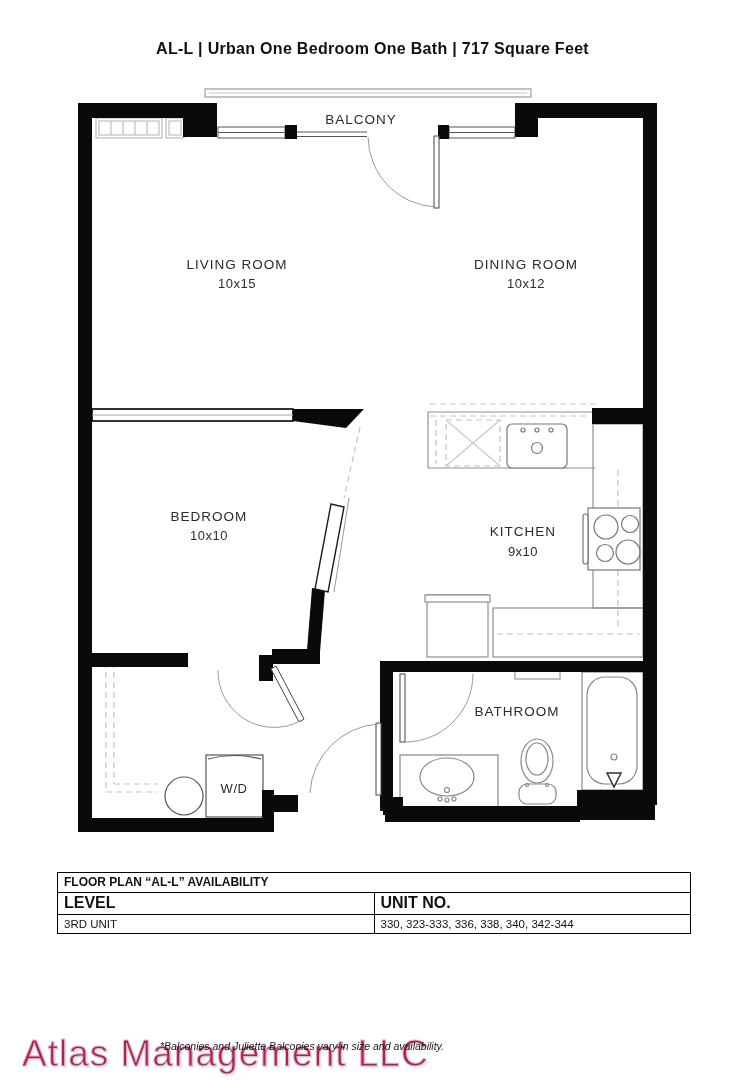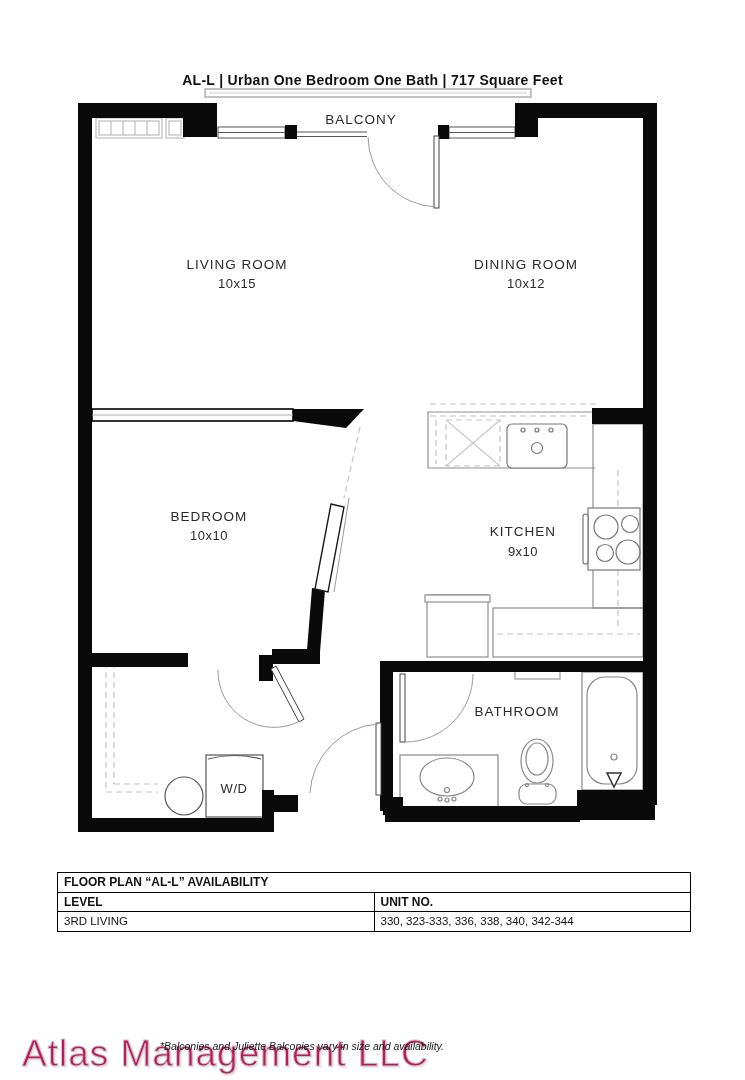--- a/index.html
+++ b/index.html
@@ -1,31 +1,31 @@
 <!DOCTYPE html>
 <html><head>
 <meta charset="utf-8">
 <style>
   html,body{margin:0;padding:0;background:#fff;}
   .page{position:relative;width:745px;height:1080px;background:#ffffff;overflow:hidden;
         font-family:"Liberation Sans",sans-serif;}
   .plan-title{position:absolute;top:40px;left:0;width:745px;text-align:center;
-        font-size:14px;font-weight:bold;color:#111;letter-spacing:.3px;margin-top:32px;}
+        font-size:16px;font-weight:bold;color:#111;letter-spacing:.3px;}
   svg{position:absolute;top:0;left:0;}
   svg text{font-family:"Liberation Sans",sans-serif;fill:#2b2b2b;letter-spacing:1px;}
   .room-name{font-size:13.5px;}
   .room-dims{font-size:13px;letter-spacing:.5px;}
   .wd-label{font-size:13px;letter-spacing:.5px;}
 
   .avail-table{position:absolute;left:57px;top:872px;width:634px;border-collapse:collapse;
         table-layout:fixed;}
   .avail-table td{border:1.6px solid #000;font-size:11.5px;color:#111;
         padding:1.5px 6px;height:15.5px;vertical-align:middle;margin-left:18px;}
   .avail-table td.t-title{font-weight:bold;font-size:12px;}
-  .avail-table td.t-head{font-weight:bold;font-size:12px;}
+  .avail-table td.t-head{font-weight:bold;font-size:16px;}
   .col-level{width:86px;}
 
   .watermark{position:absolute;left:22px;top:1033px;font-size:37px;letter-spacing:1px;
         color:#be185d;-webkit-text-stroke:1px #c6c6c6;text-shadow:2px 2px 2px rgba(0,0,0,.10);
         white-space:nowrap;z-index:1;}
   .footnote{position:absolute;left:0;top:1040px;width:604px;text-align:center;
         font-size:10.5px;font-style:italic;color:#1a1a1a;z-index:2;}
 </style>
 </head>
 <body>
@@ -236,21 +236,21 @@
   <table class="avail-table">
     <tbody>
       <tr>
         <td colspan="2" class="t-title">FLOOR PLAN “AL-L” AVAILABILITY</td>
       </tr>
       <tr>
         <td class="t-head col-level">LEVEL</td>
         <td class="t-head">UNIT NO.</td>
       </tr>
       <tr>
-        <td class="col-level">3RD LIVING</td>
+        <td class="col-level">3RD UNIT</td>
         <td>330, 323-333, 336, 338, 340, 342-344</td>
       </tr>
     </tbody>
   </table>
 
   <div class="watermark">Atlas Management LLC</div>
   <div class="footnote">*Balconies and Juliette Balconies vary in size and availability.</div>
 
 </div>
 

